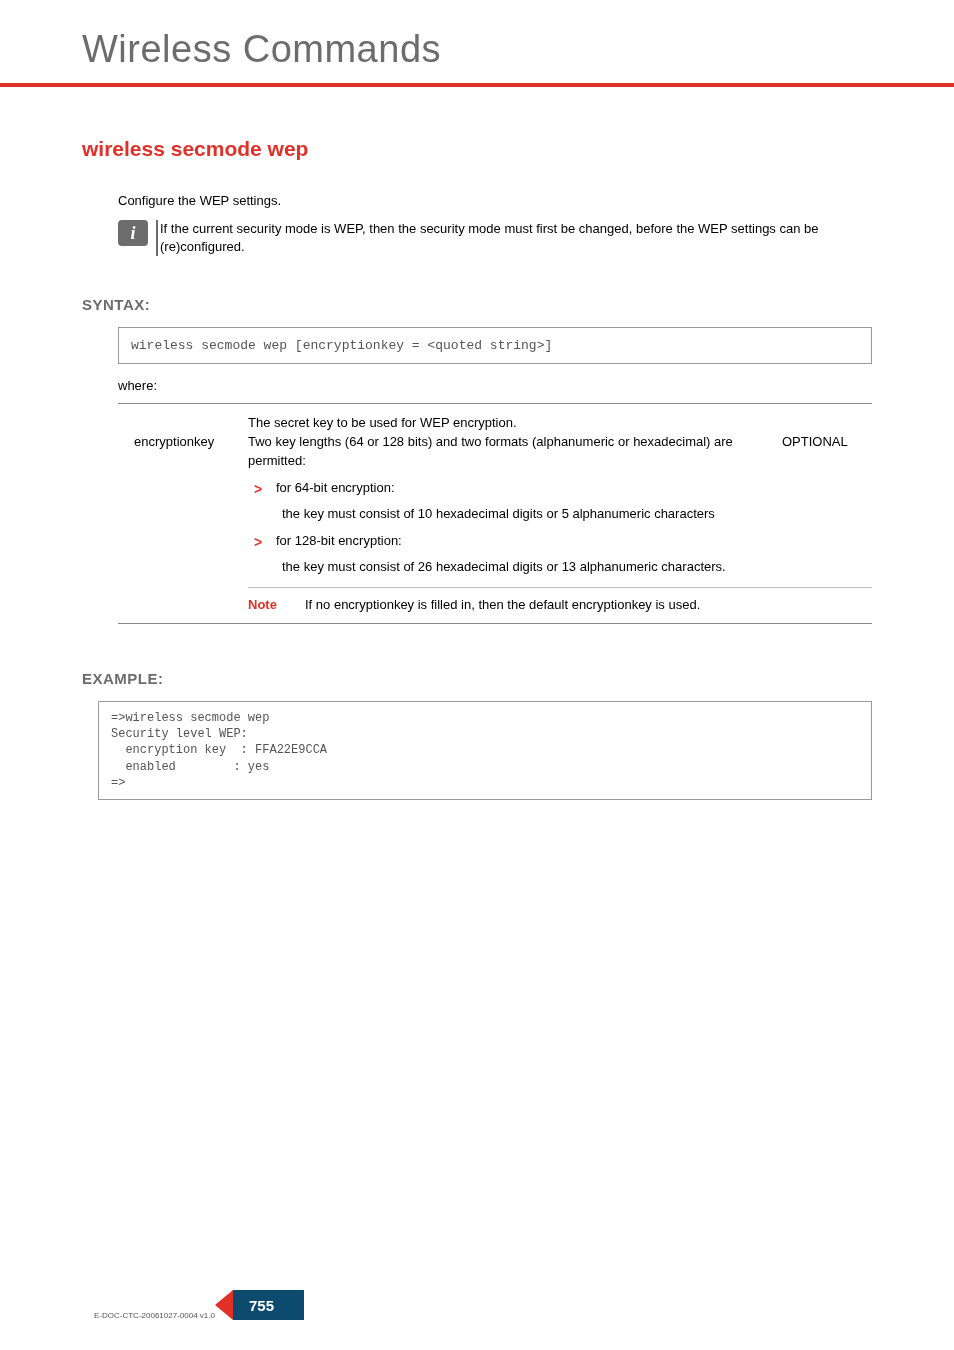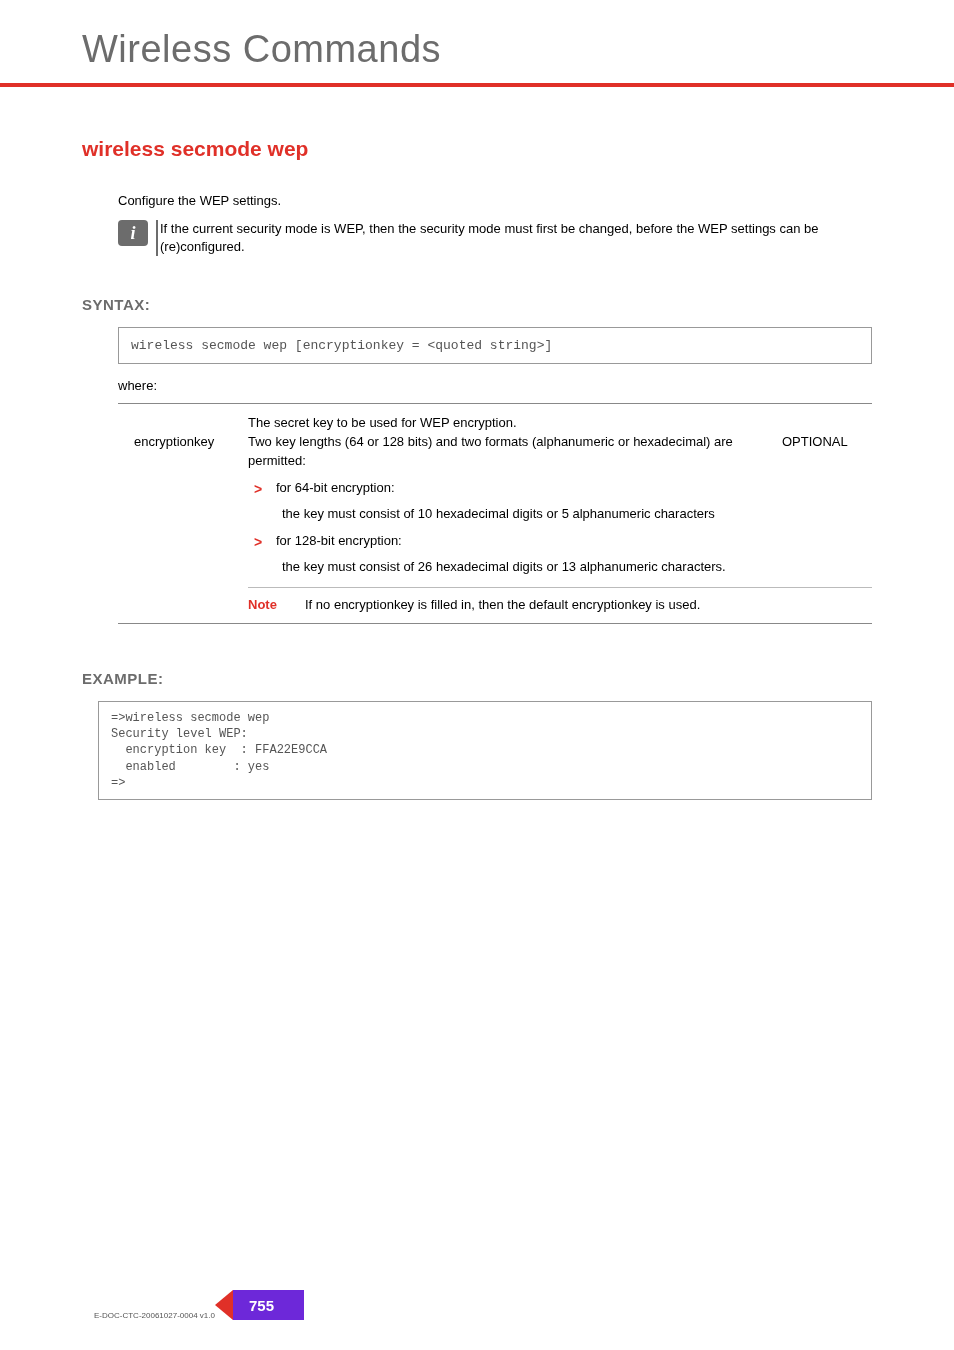--- a/index.html
+++ b/index.html
@@ -193,21 +193,21 @@
       align-items: center;
     }
     .arrow-left {
       width: 0;
       height: 0;
       border-top: 15px solid transparent;
       border-bottom: 15px solid transparent;
       border-right: 18px solid #e03028;
     }
     .page-box {
-      background: #6d28d9;
+      background: #0c4a6e;
       color: #fff;
       font-weight: bold;
       font-size: 15px;
       height: 30px;
       display: flex;
       align-items: center;
       padding: 0 30px 0 16px;
     }
   </style>
 </head>

